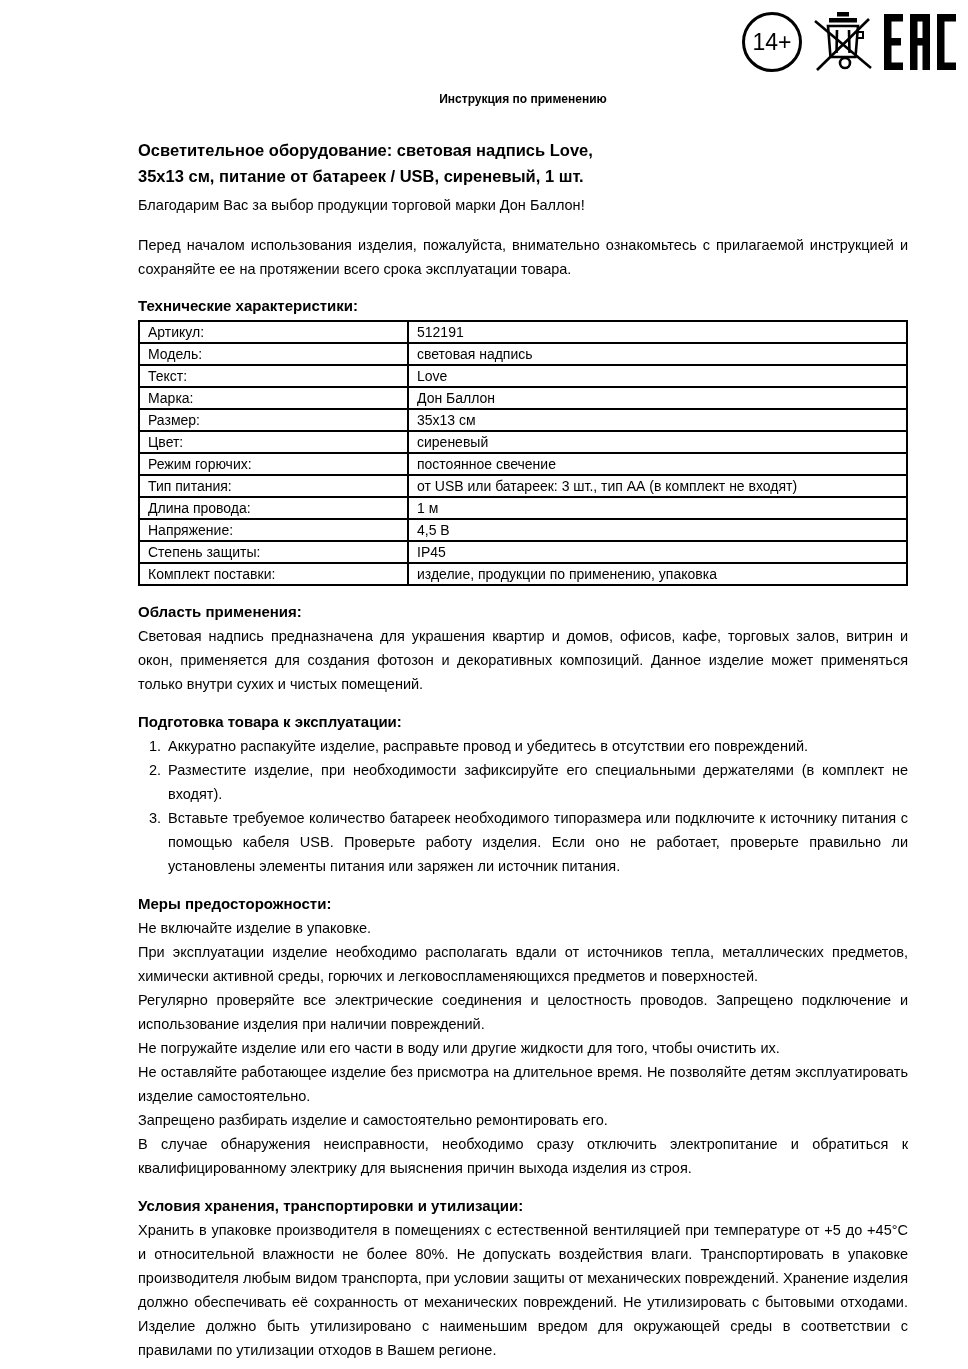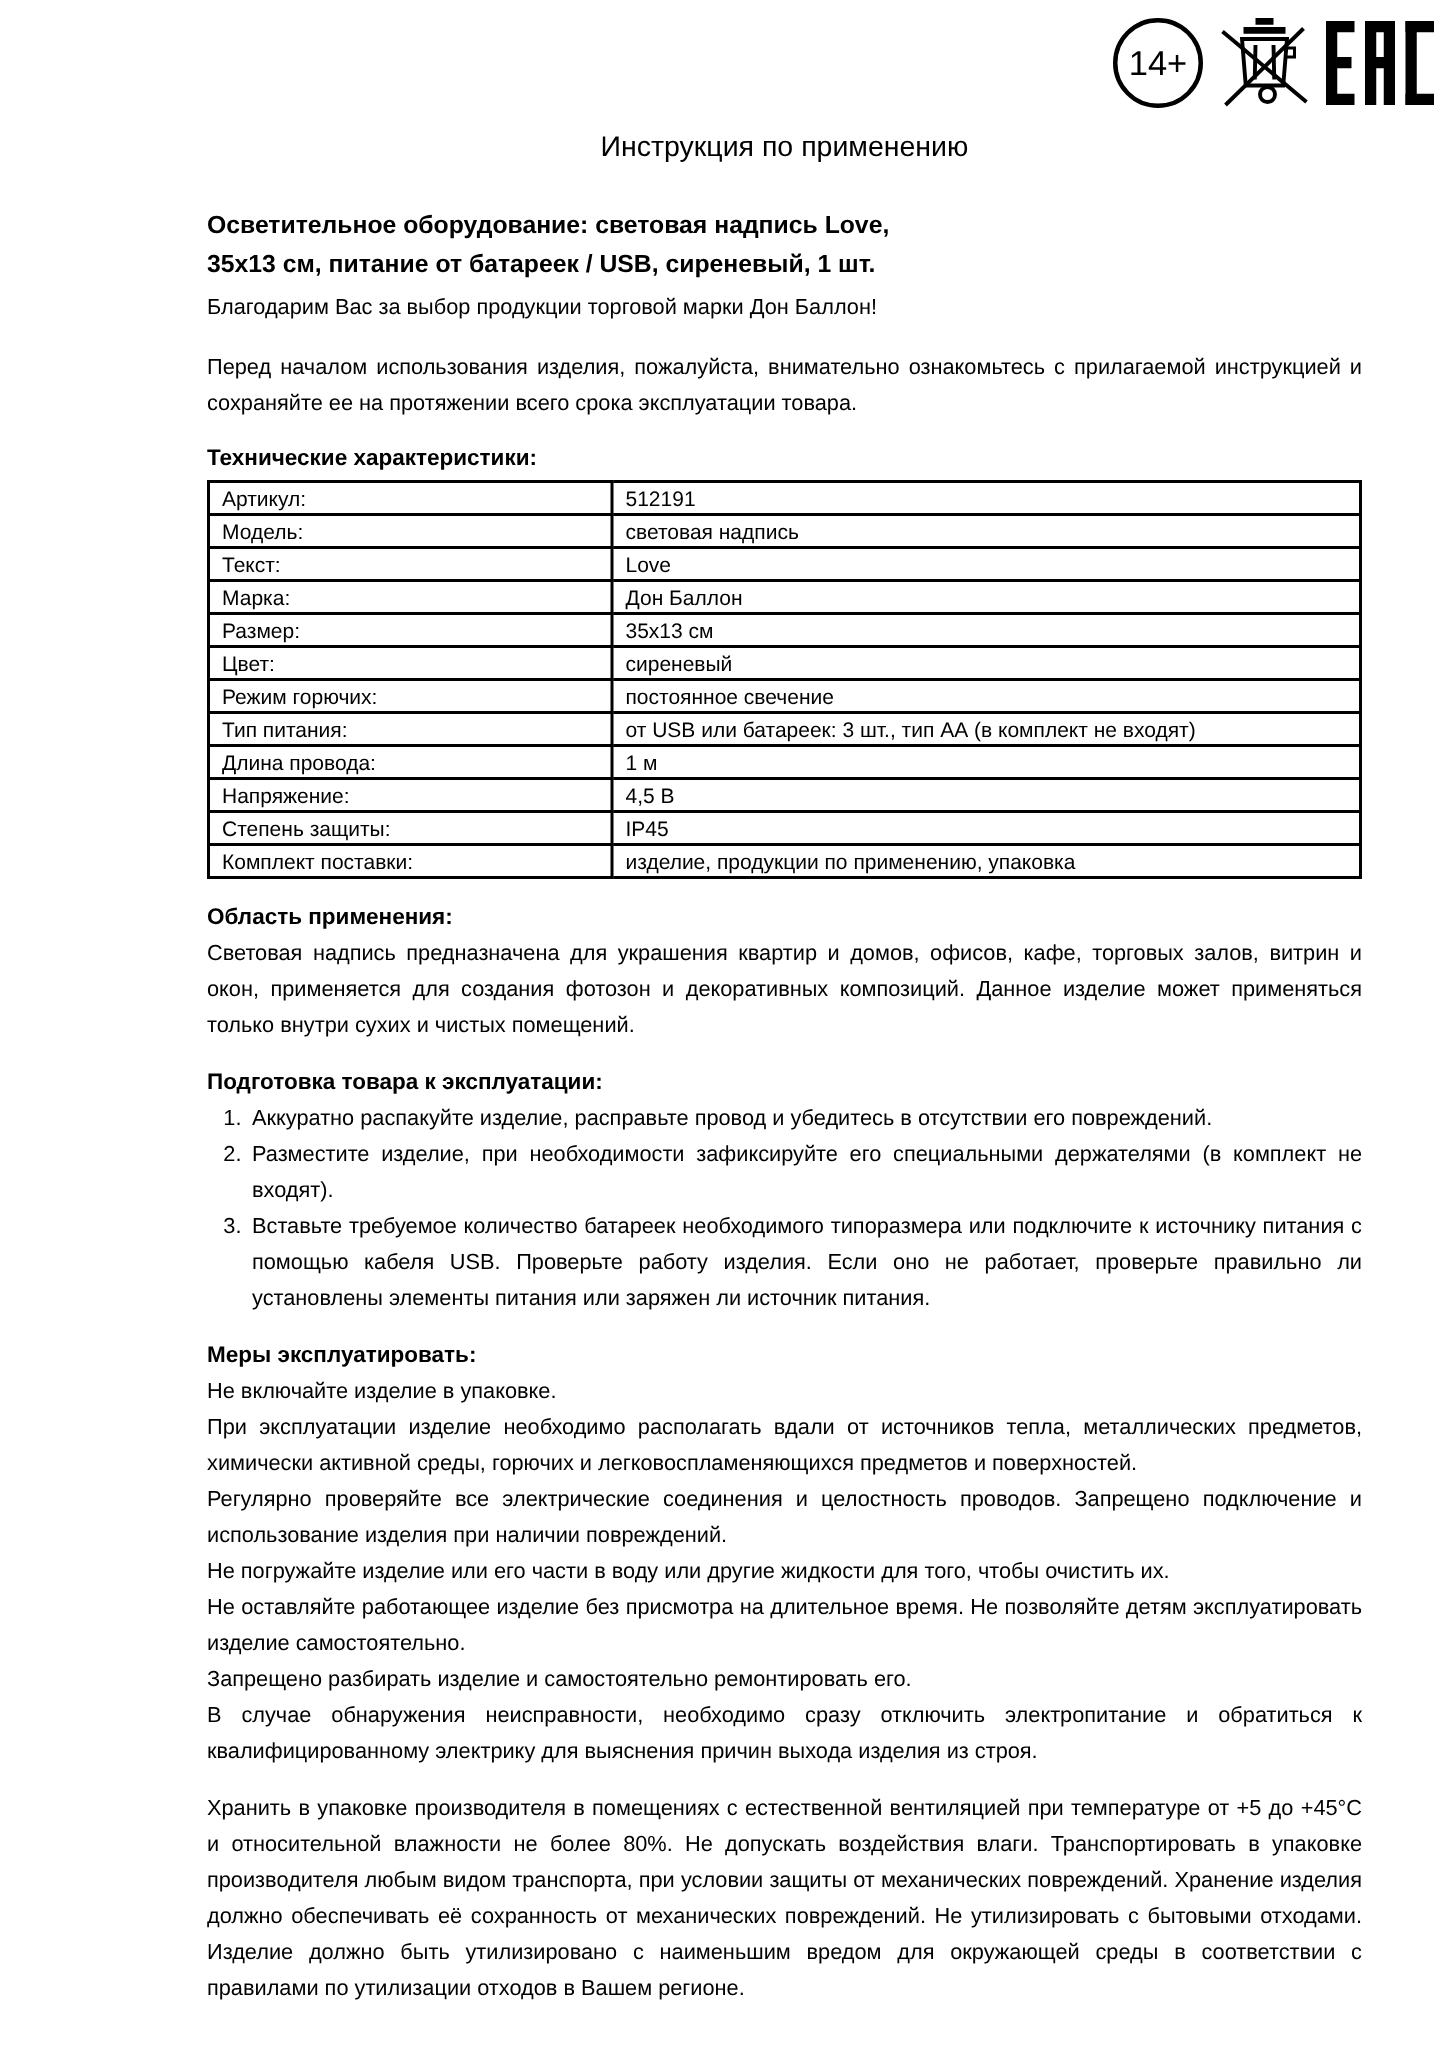--- a/index.html
+++ b/index.html
@@ -42,22 +42,22 @@
     font-size: 23px;
     letter-spacing: 0;
     font-weight: 400;
   }
   .weee-icon svg, .eac-icon svg { display: block; }
 
   
   .doc-title {
     margin-top: 88px;
     text-align: center;
-    font-weight: normal;
-    font-size: 19px;
+    font-weight: bold;
+    font-size: 12px;
     line-height: 22px;
   }
   .doc-subtitle {
     margin-top: 27px;
     text-align: left;
     font-weight: bold;
     font-size: 16.5px;
     line-height: 26px;
   }
 
@@ -229,28 +229,29 @@
     <div class="sec-block">
       <div class="sec-heading" style="margin-top:0">Подготовка товара к эксплуатации:</div>
       <ol class="prep-list">
         <li>Аккуратно распакуйте изделие, расправьте провод и убедитесь в отсутствии его повреждений.</li>
         <li>Разместите изделие, при необходимости зафиксируйте его специальными держателями (в комплект не входят).</li>
         <li>Вставьте требуемое количество батареек необходимого типоразмера или подключите к источнику питания с помощью кабеля USB. Проверьте работу изделия. Если оно не работает, проверьте правильно ли установлены элементы питания или заряжен ли источник питания.</li>
       </ol>
     </div>
 
     <div class="sec-block">
-      <div class="sec-heading" style="margin-top:0">Меры эксплуатировать:</div>
+      <div class="sec-heading" style="margin-top:0">Меры предосторожности:</div>
       <p class="prec-par">Не включайте изделие в упаковке.</p>
       <p class="prec-par">При эксплуатации изделие необходимо располагать вдали от источников тепла, металлических предметов, химически активной среды, горючих и легковоспламеняющихся предметов и поверхностей.</p>
       <p class="prec-par">Регулярно проверяйте все электрические соединения и целостность проводов. Запрещено подключение и использование изделия при наличии повреждений.</p>
       <p class="prec-par">Не погружайте изделие или его части в воду или другие жидкости для того, чтобы очистить их.</p>
       <p class="prec-par">Не оставляйте работающее изделие без присмотра на длительное время. Не позволяйте детям эксплуатировать изделие самостоятельно.</p>
       <p class="prec-par">Запрещено разбирать изделие и самостоятельно ремонтировать его.</p>
       <p class="prec-par">В случае обнаружения неисправности, необходимо сразу отключить электропитание и обратиться к квалифицированному электрику для выяснения причин выхода изделия из строя.</p>
     </div>
 
     <div class="sec-block">
+      <div class="sec-heading" style="margin-top:0">Условия хранения, транспортировки и утилизации:</div>
       <p class="sec-body">Хранить в упаковке производителя в помещениях с естественной вентиляцией при температуре от +5 до +45°С и относительной влажности не более 80%. Не допускать воздействия влаги. Транспортировать в упаковке производителя любым видом транспорта, при условии защиты от механических повреждений. Хранение изделия должно обеспечивать её сохранность от механических повреждений. Не утилизировать с бытовыми отходами. Изделие должно быть утилизировано с наименьшим вредом для окружающей среды в соответствии с правилами по утилизации отходов в Вашем регионе.</p>
     </div>
 
   </div>
 </div>
 
 </body></html>

